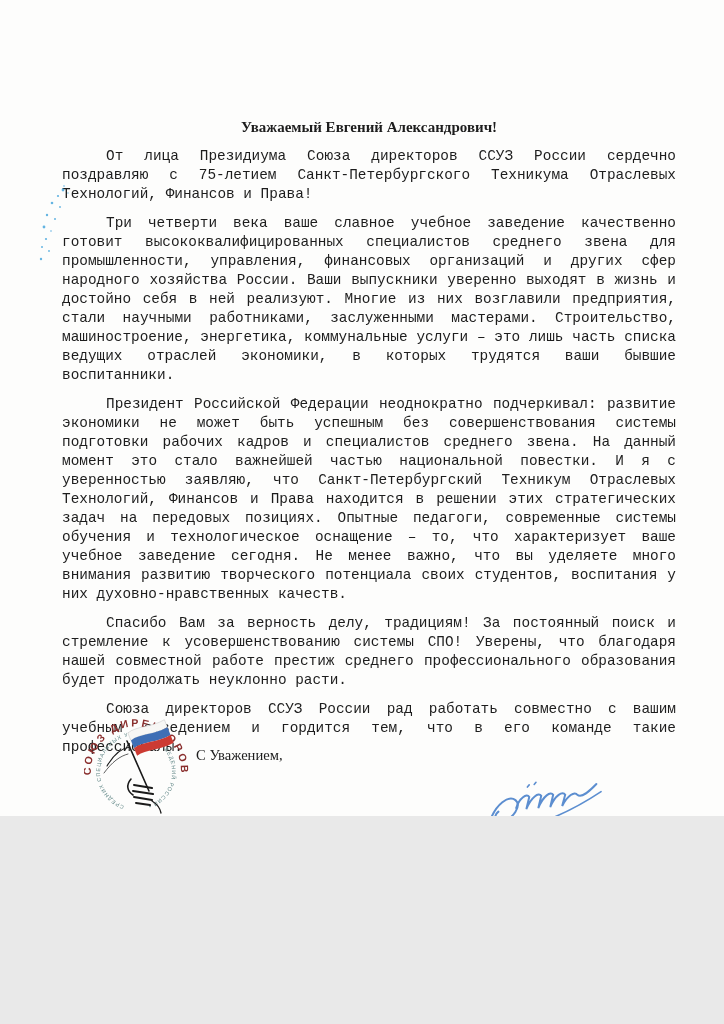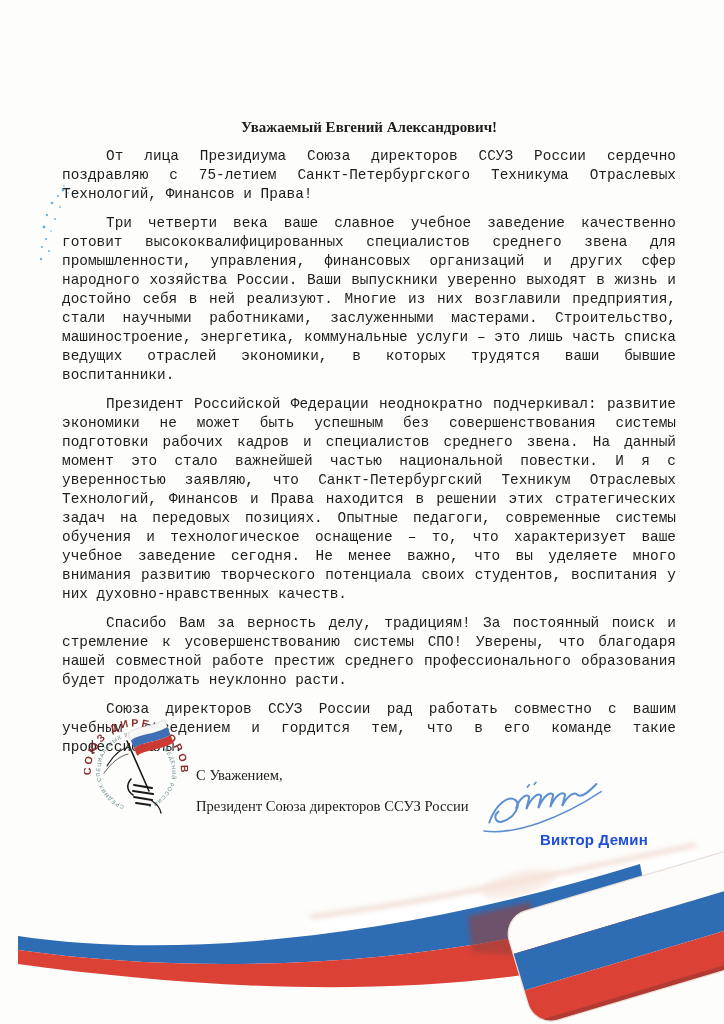--- a/index.html
+++ b/index.html
@@ -1,23 +1,23 @@
 <!DOCTYPE html>
 <html><head>
 <meta charset="utf-8">
 <style>
   html,body{margin:0;padding:0;}
   body{width:724px;height:1024px;overflow:hidden;background:#e9e9e9;}
-  #page{position:relative;width:724px;height:1024px;background:#fdfdfc;overflow:hidden;
+  #page{position:relative;width:724px;height:816px;background:#fdfdfc;overflow:hidden;
         font-family:"Liberation Serif", serif;color:#1d1d1d;}
   .letter-body{position:absolute;left:62px;top:118px;width:614px;}
   .salutation{margin:0 0 10px 0;text-align:center;font-weight:bold;font-size:15px;line-height:19px;}
   .letter-body p.para{margin:0 0 10px 0;font-size:14.4px;line-height:19px;text-align:justify;
         text-indent:44px;font-family:Liberation Mono, monospace;}
-  .closing-block{position:absolute;left:196px;top:766px;font-size:14.6px;line-height:19px;}
+  .closing-block{position:absolute;left:196px;top:746px;font-size:14.6px;line-height:19px;}
   .closing-regards{margin:0 0 12px 0;}
   .closing-title{margin:0;}
   .signer-name{position:absolute;left:540px;top:831px;font-family:"Liberation Sans", sans-serif;
         font-size:15px;font-weight:600;color:#1d4ed8;letter-spacing:.2px;}
   svg{display:block;}
   .overlay{position:absolute;left:0;top:0;pointer-events:none;}
 </style>
 </head>
 <body>
 
@@ -78,21 +78,20 @@
         <path d="M 133,791 l 20,3" stroke-width="2"></path>
         <path d="M 134,797 l 18,3" stroke-width="2"></path>
         <path d="M 136,803 l 14,2" stroke-width="2"></path>
         <path d="M 152,801 c 5,3 8,7 9,12" stroke-width="1.3"></path>
       </g>
     </g>
   </svg>
 
   <div class="closing-block">
     <p class="closing-regards">С Уважением,</p>
-    <p class="closing-title">Президент Союза директоров ССУЗ России</p>
   </div>
 
   <svg class="overlay" style="left:466px;top:770px" width="160" height="70" viewBox="466 770 160 70">
     <g stroke="#5c8ed0" stroke-width="2" fill="none" stroke-linecap="round" transform="rotate(-5 540 805)">
       <path d="M 488,818 C 496,800 510,792 516,798 C 522,804 512,816 502,818 C 494,820 492,812 498,808"></path>
       <path d="M 516,806 C 520,796 528,792 530,796 L 526,808 C 532,796 540,792 542,796 L 538,808 C 544,796 552,792 554,796 L 550,808 C 556,796 564,793 566,797 L 562,808 C 568,798 576,794 578,798 C 582,802 590,796 598,789"></path>
       <path d="M 482,826 C 512,833 560,820 602,797" stroke-width="1.6"></path>
       <path d="M 529,786 l 2,-2 M 536,784 l 2,-2" stroke-width="1.6"></path>
     </g>
   </svg>

